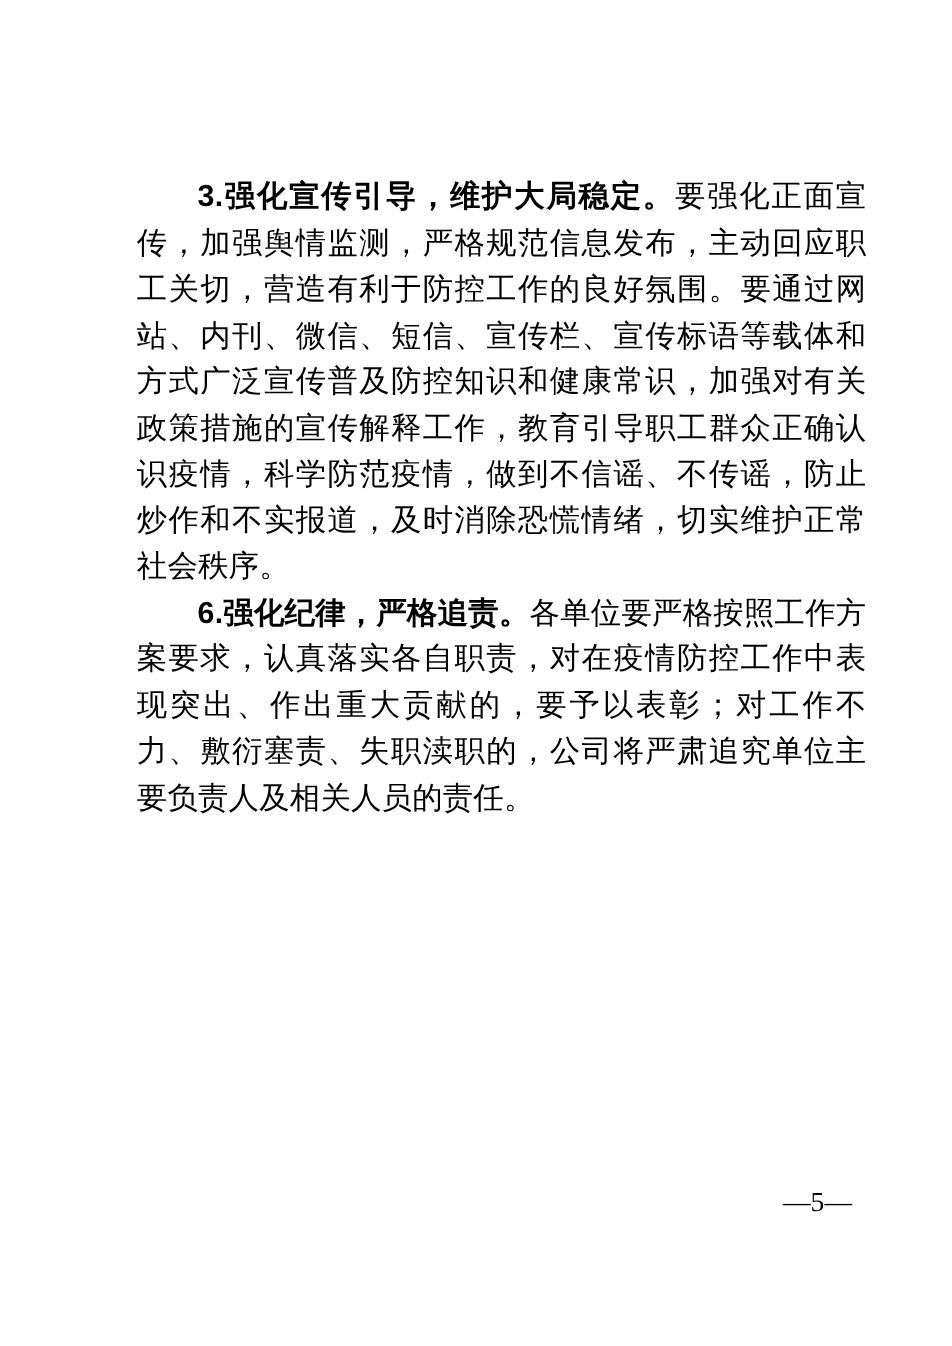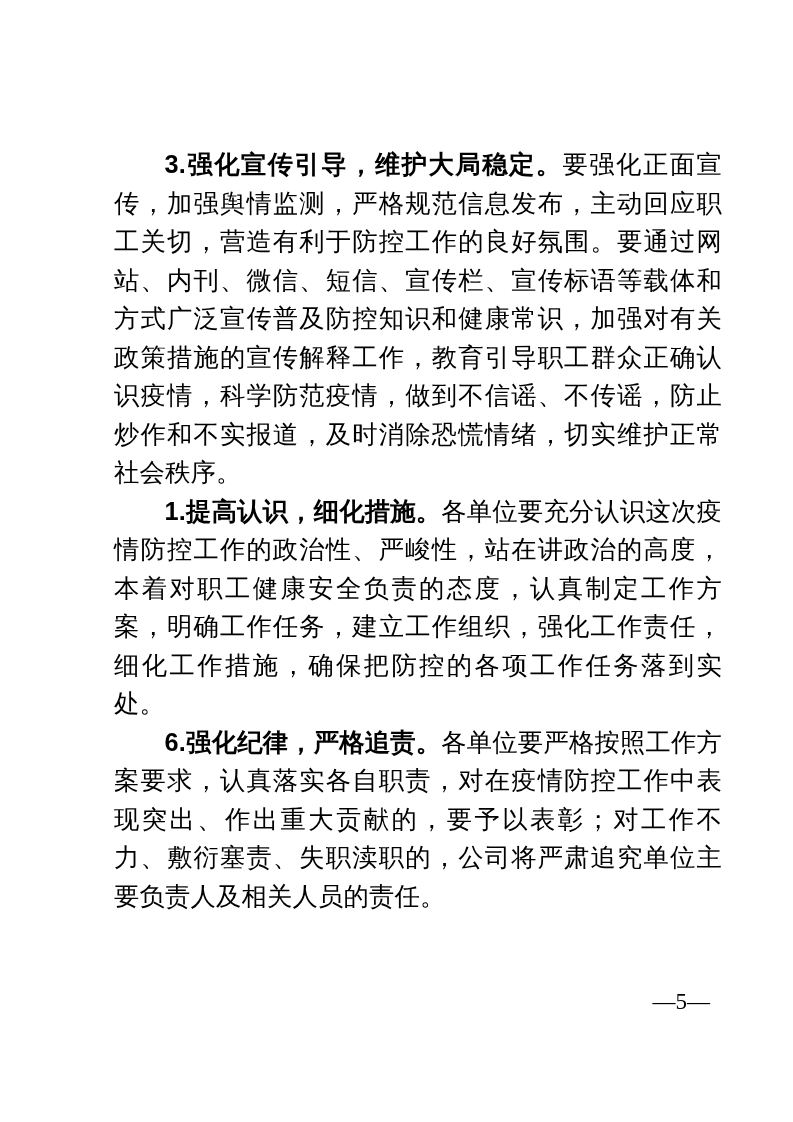--- a/index.html
+++ b/index.html
@@ -44,17 +44,16 @@
     line-height: 28px;
     color: #000000;
   }
 </style>
 </head>
 <body>
 
 <div class="page">
   <div class="doc-content">
     <p><span class="lead">3.强化宣传引导，维护大局稳定。</span><span>要强化正面宣传，加强舆情监测，严格规范信息发布，主动回应职工关切，营造有利于防控工作的良好氛围。要通过网站、内刊、微信、短信、宣传栏、宣传标语等载体和方式广泛宣传普及防控知识和健康常识，加强对有关政策措施的宣传解释工作，教育引导职工群众正确认识疫情，科学防范疫情，做到不信谣、不传谣，防止炒作和不实报道，及时消除恐慌情绪，切实维护正常社会秩序。</span></p>
-    <p><span class="lead">1.提高认识，细化措施。</span><span>各单位要充分认识这次疫情防控工作的政治性、严峻性，站在讲政治的高度，本着对职工健康安全负责的态度，认真制定工作方案，明确工作任务，建立工作组织，强化工作责任，细化工作措施，确保把防控的各项工作任务落到实处。</span></p>
     <p><span class="lead">6.强化纪律，严格追责。</span><span>各单位要严格按照工作方案要求，认真落实各自职责，对在疫情防控工作中表现突出、作出重大贡献的，要予以表彰；对工作不力、敷衍塞责、失职渎职的，公司将严肃追究单位主要负责人及相关人员的责任。</span></p>
   </div>
   <div class="page-number">—5—</div>
 </div>
 
 </body></html>

